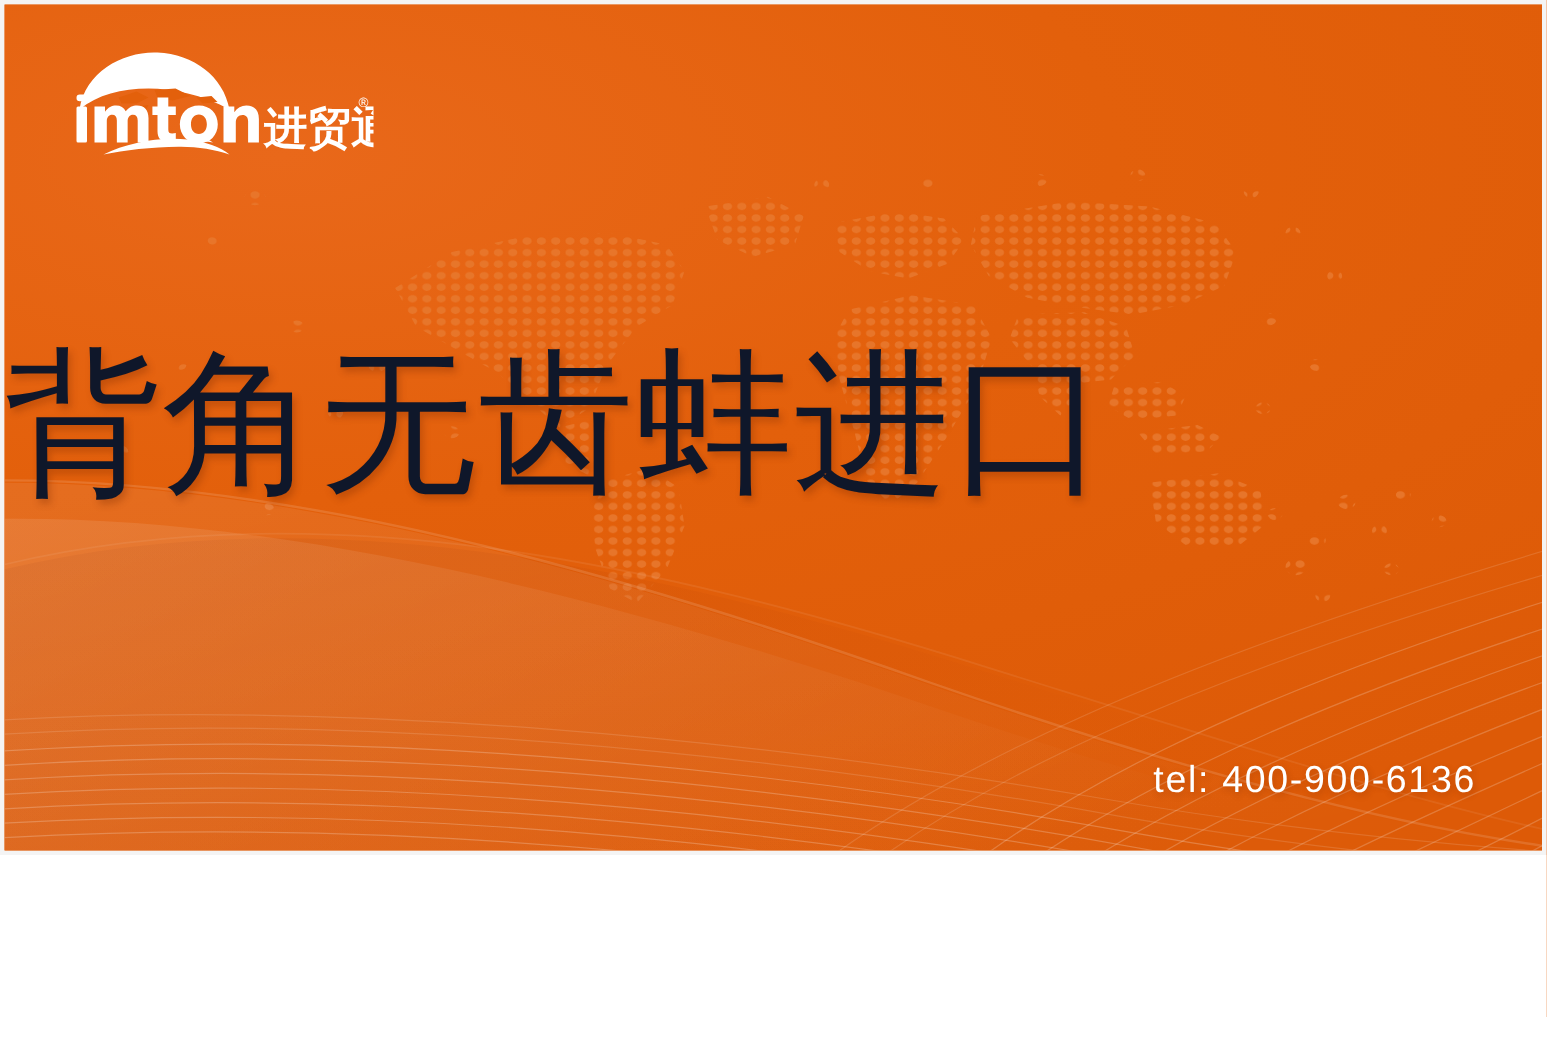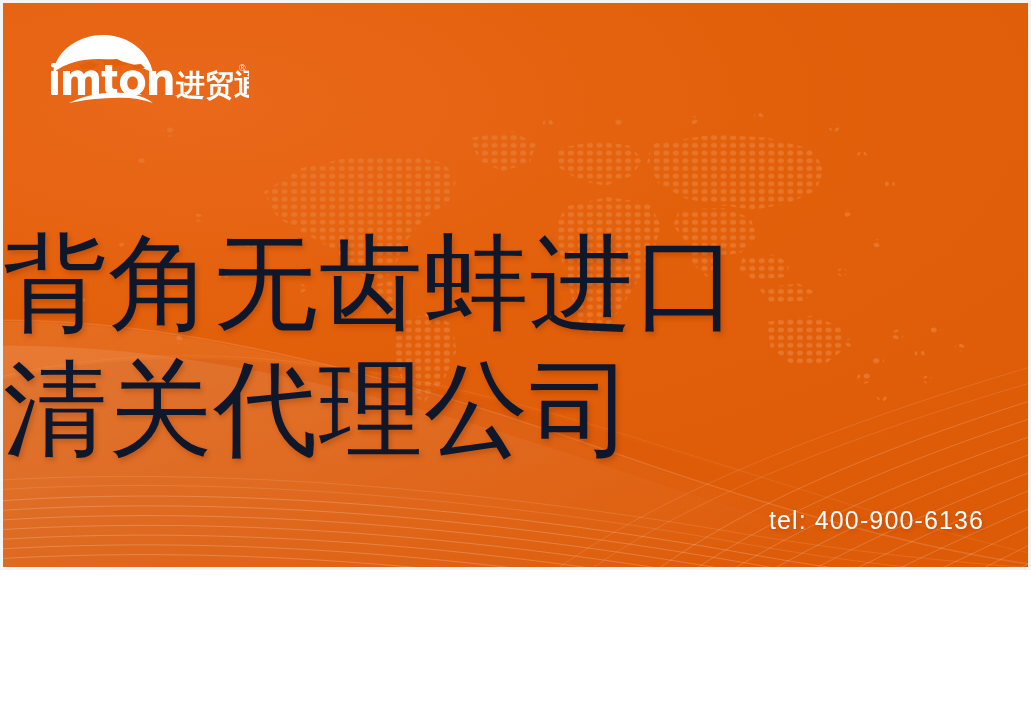--- a/index.html
+++ b/index.html
@@ -255,18 +255,17 @@
         <path d="M86 64 c 7 -2 13 -1 17 2 -4 -1 -9 -1 -13 0 Z" fill="#ffffff"></path>
       </g>
 
       <text x="137" y="66" font-family="'DejaVu Sans','Liberation Sans',sans-serif" font-size="29" font-weight="700" fill="#ffffff">进贸通</text>
       <text x="200" y="42" font-family="'Liberation Sans',sans-serif" font-size="9" fill="#ffffff">®</text>
     </svg>
   </div>
 
   <div class="headline">
     <span class="hl-line l1">背角无齿蚌进口</span>
-    <span class="hl-line l2">清关代理公司</span>
   </div>
 
   <div class="tel">tel: 400-900-6136</div>
 
 </div>
 
 </body></html>

